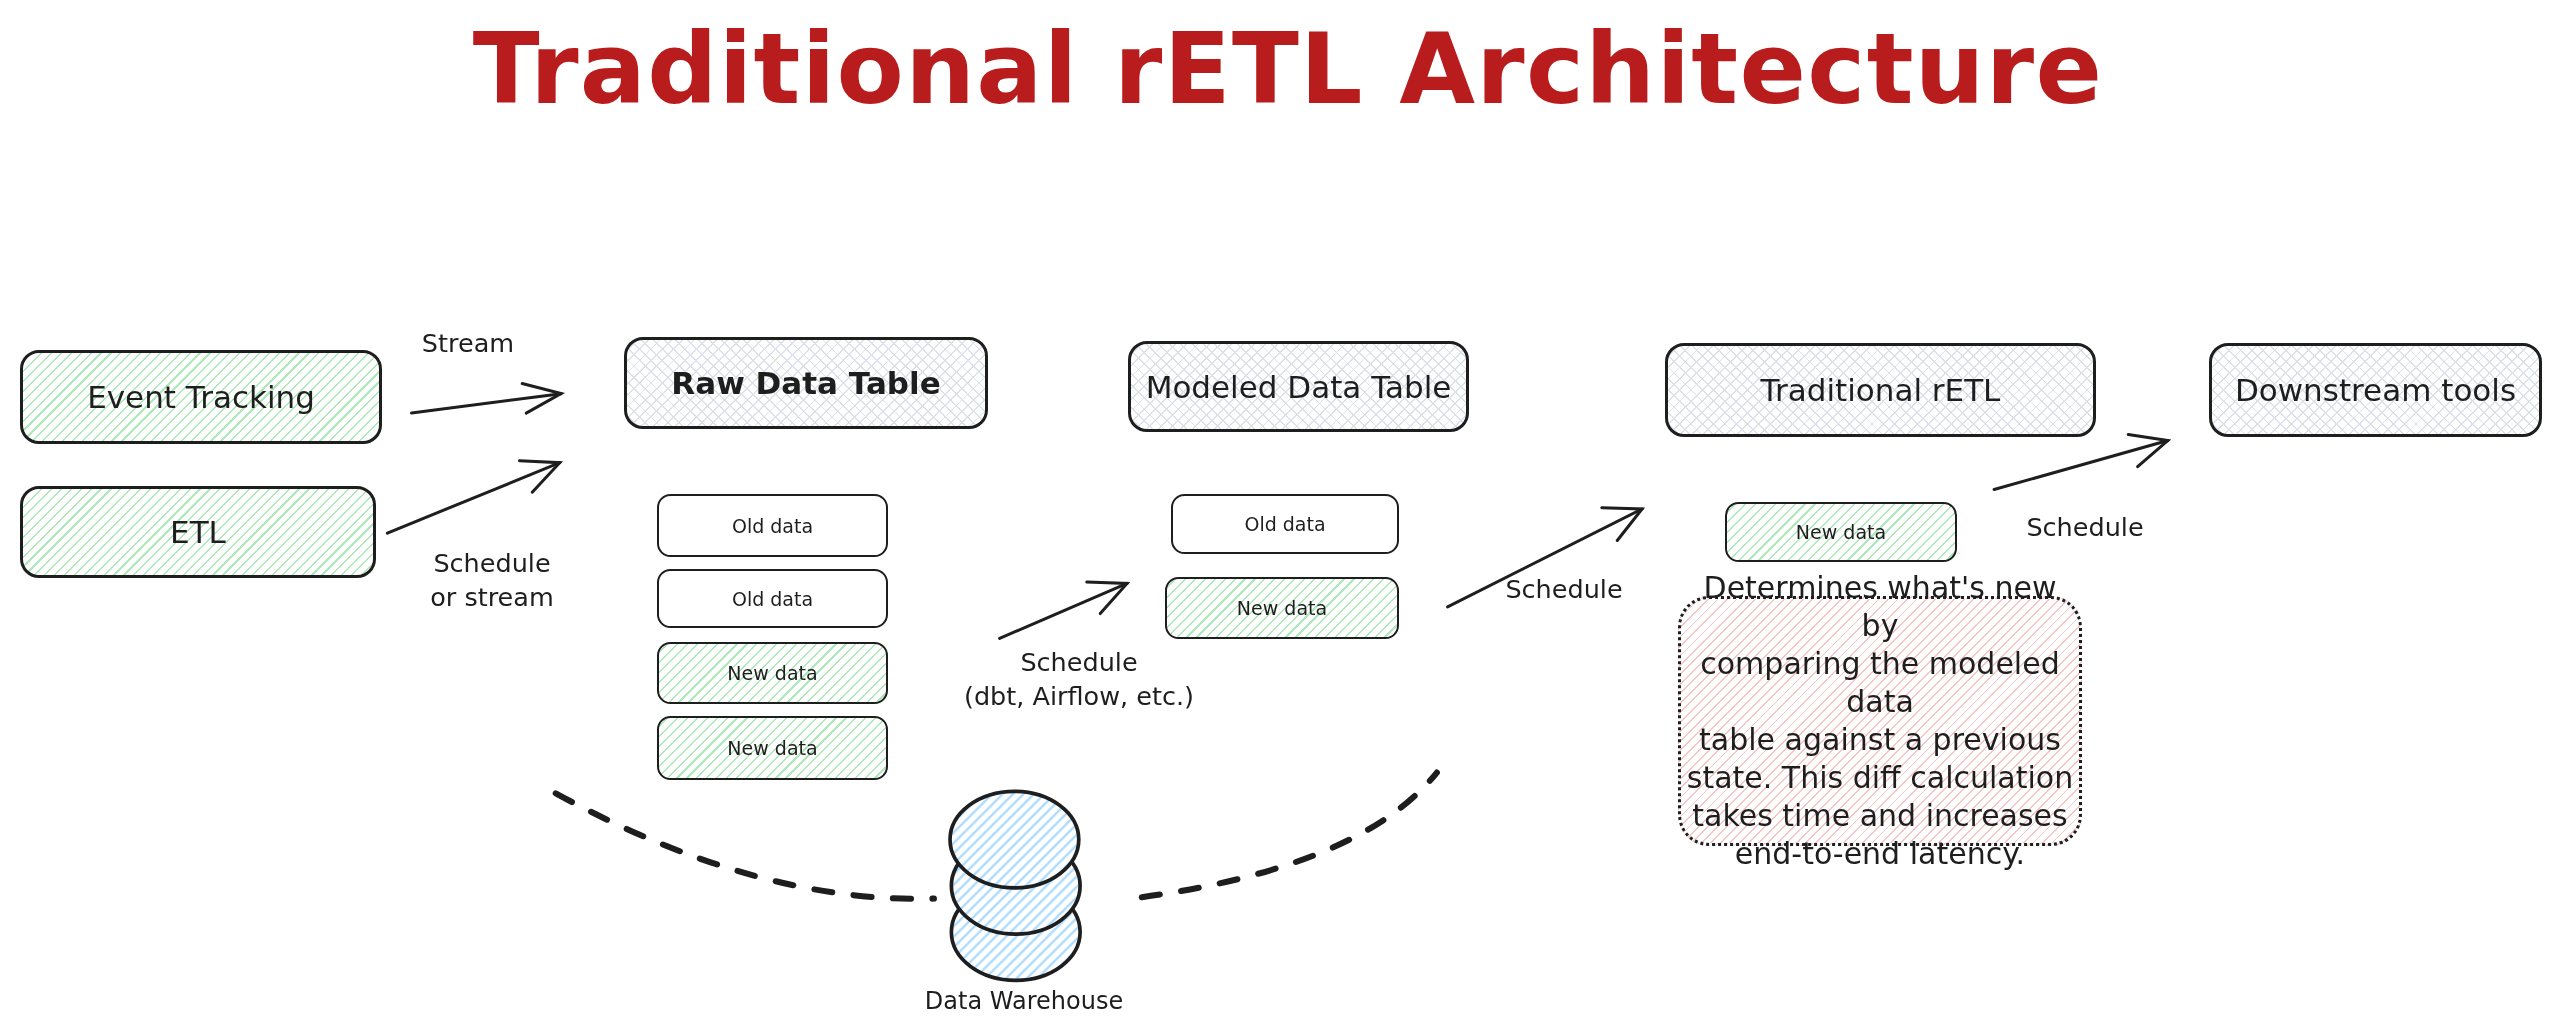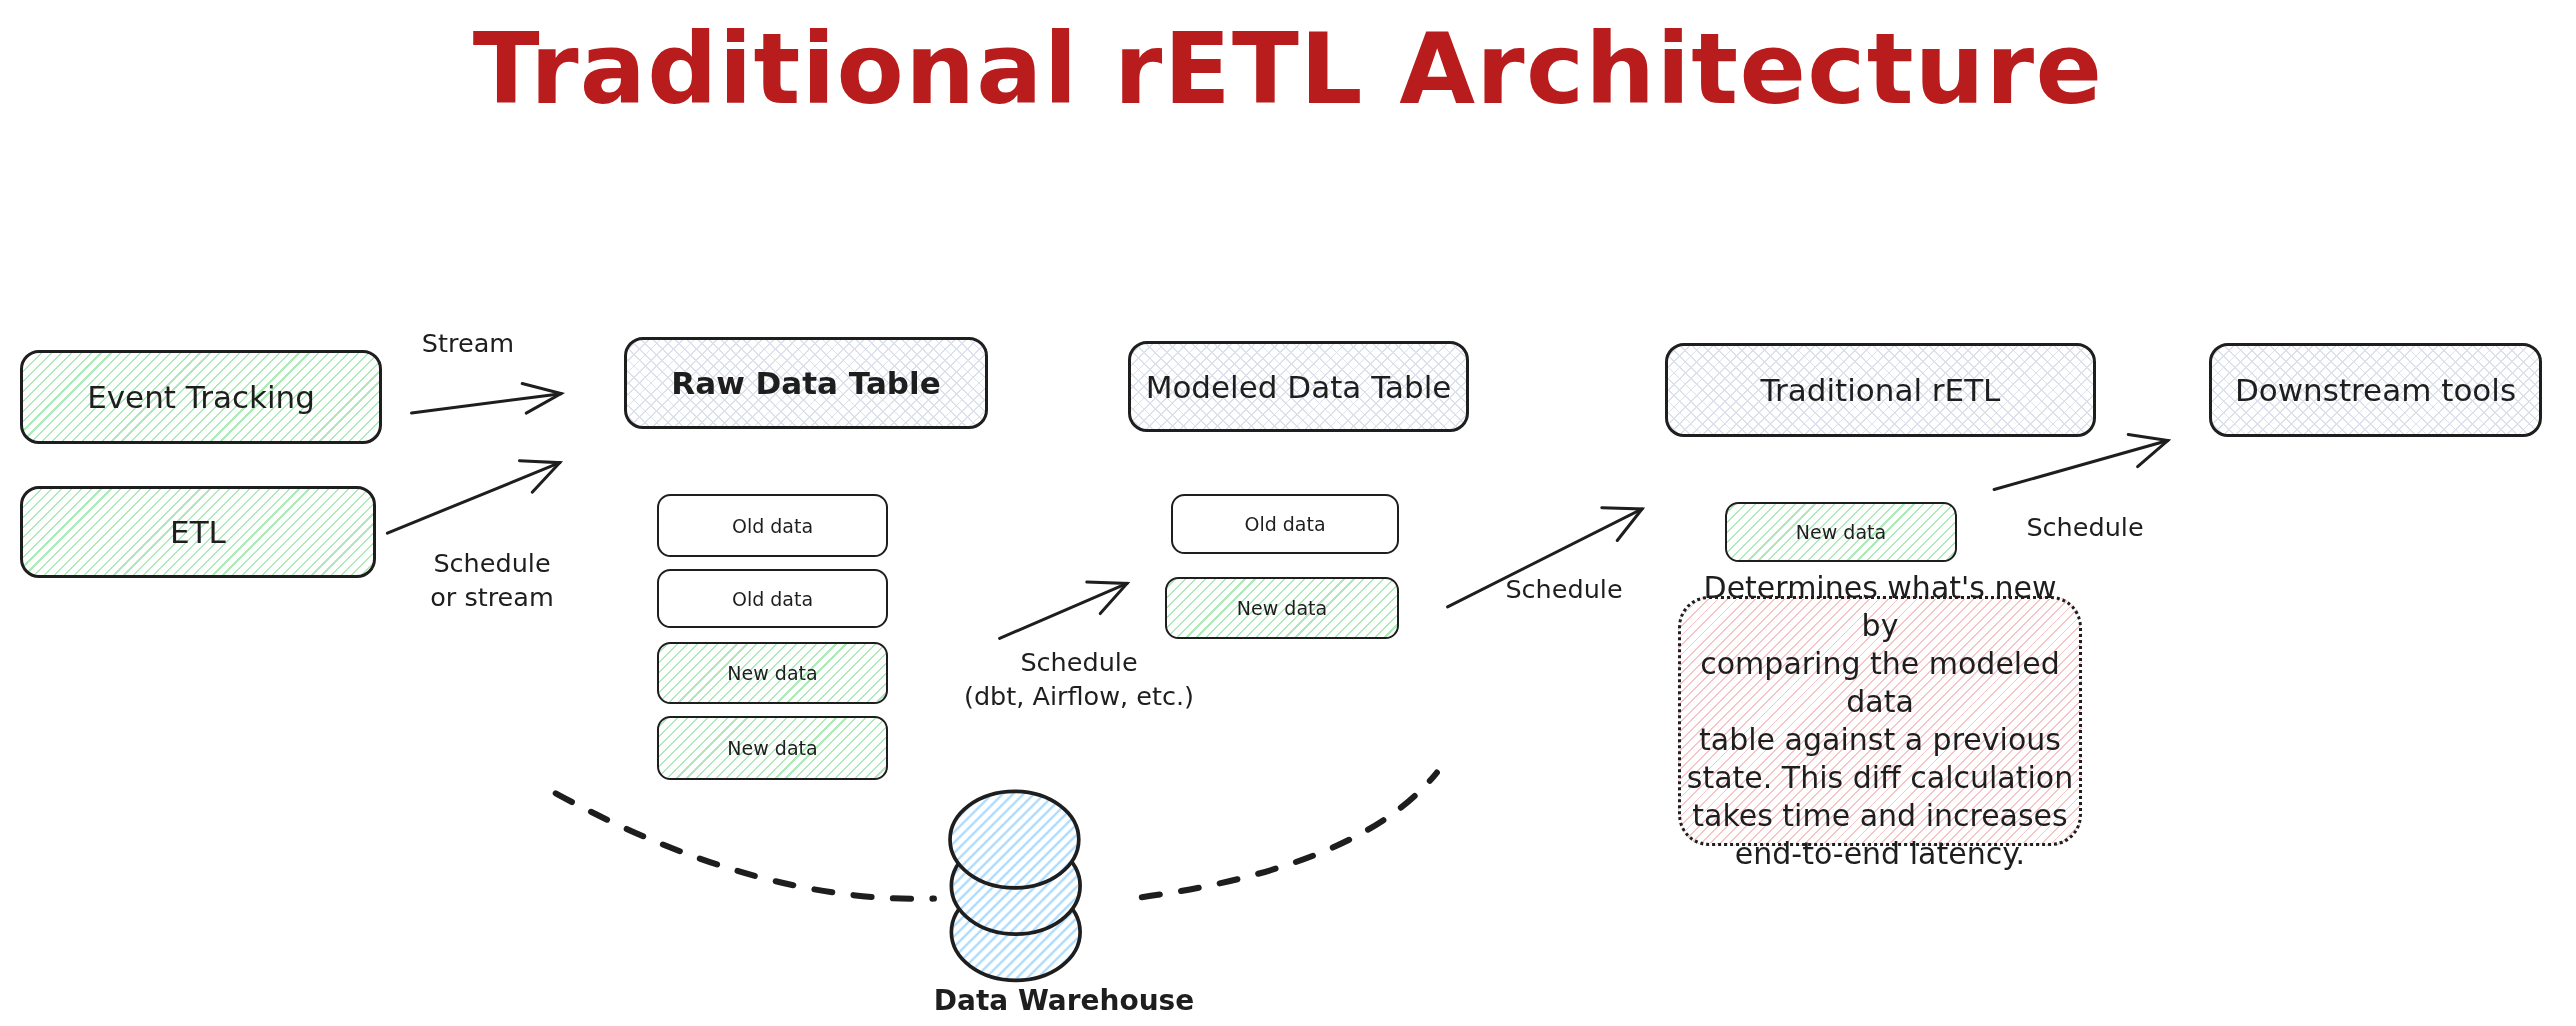--- a/index.html
+++ b/index.html
@@ -178,16 +178,16 @@
 
   <div class="lbl" style="left:1079px;top:679px;">
     <div>Schedule</div>
     <div>(dbt, Airflow, etc.)</div>
   </div>
 
   <div class="lbl" style="left:1564px;top:589px;">Schedule</div>
 
   <div class="lbl" style="left:2085px;top:527px;">Schedule</div>
 
-  <div class="lbl" style="left:1064px;top:1001px;font-size:28px;font-weight:bold;">Data Warehouse</div>
+  <div class="lbl" style="left:1024px;top:1001px;font-size:24px;">Data Warehouse</div>
 
 </div>
 
 
 </body></html>

